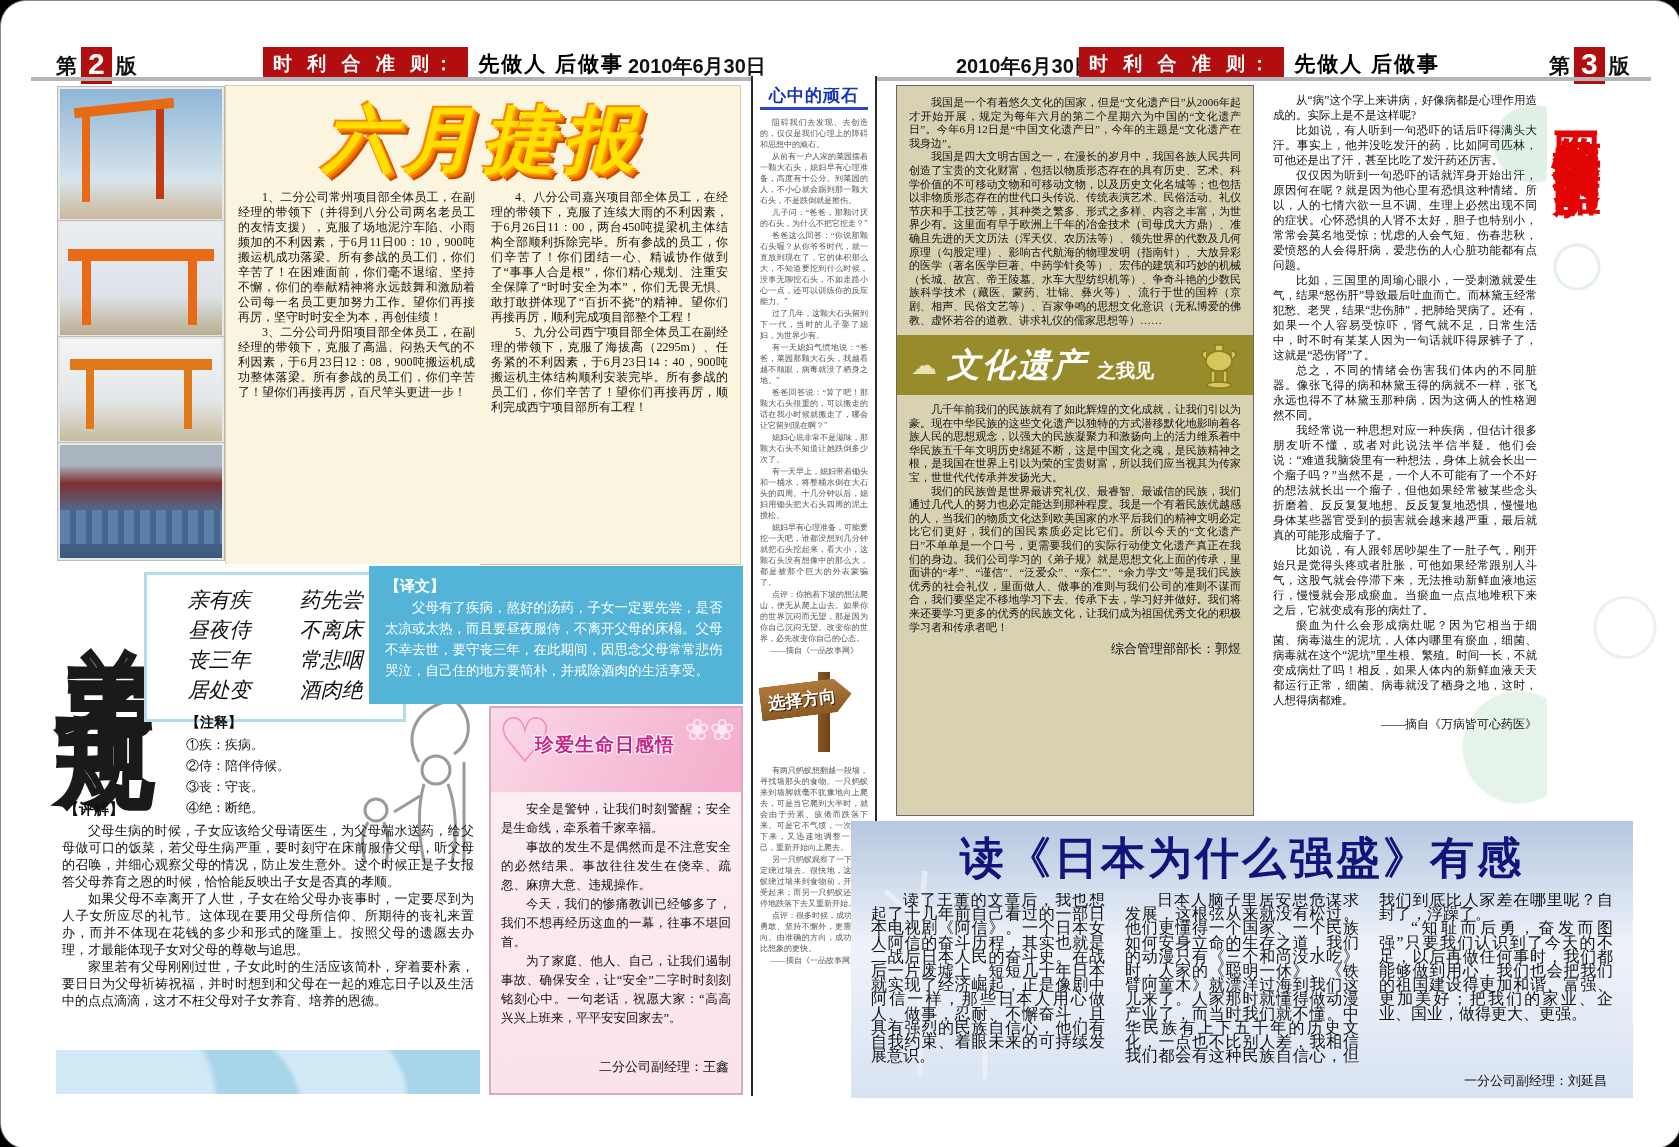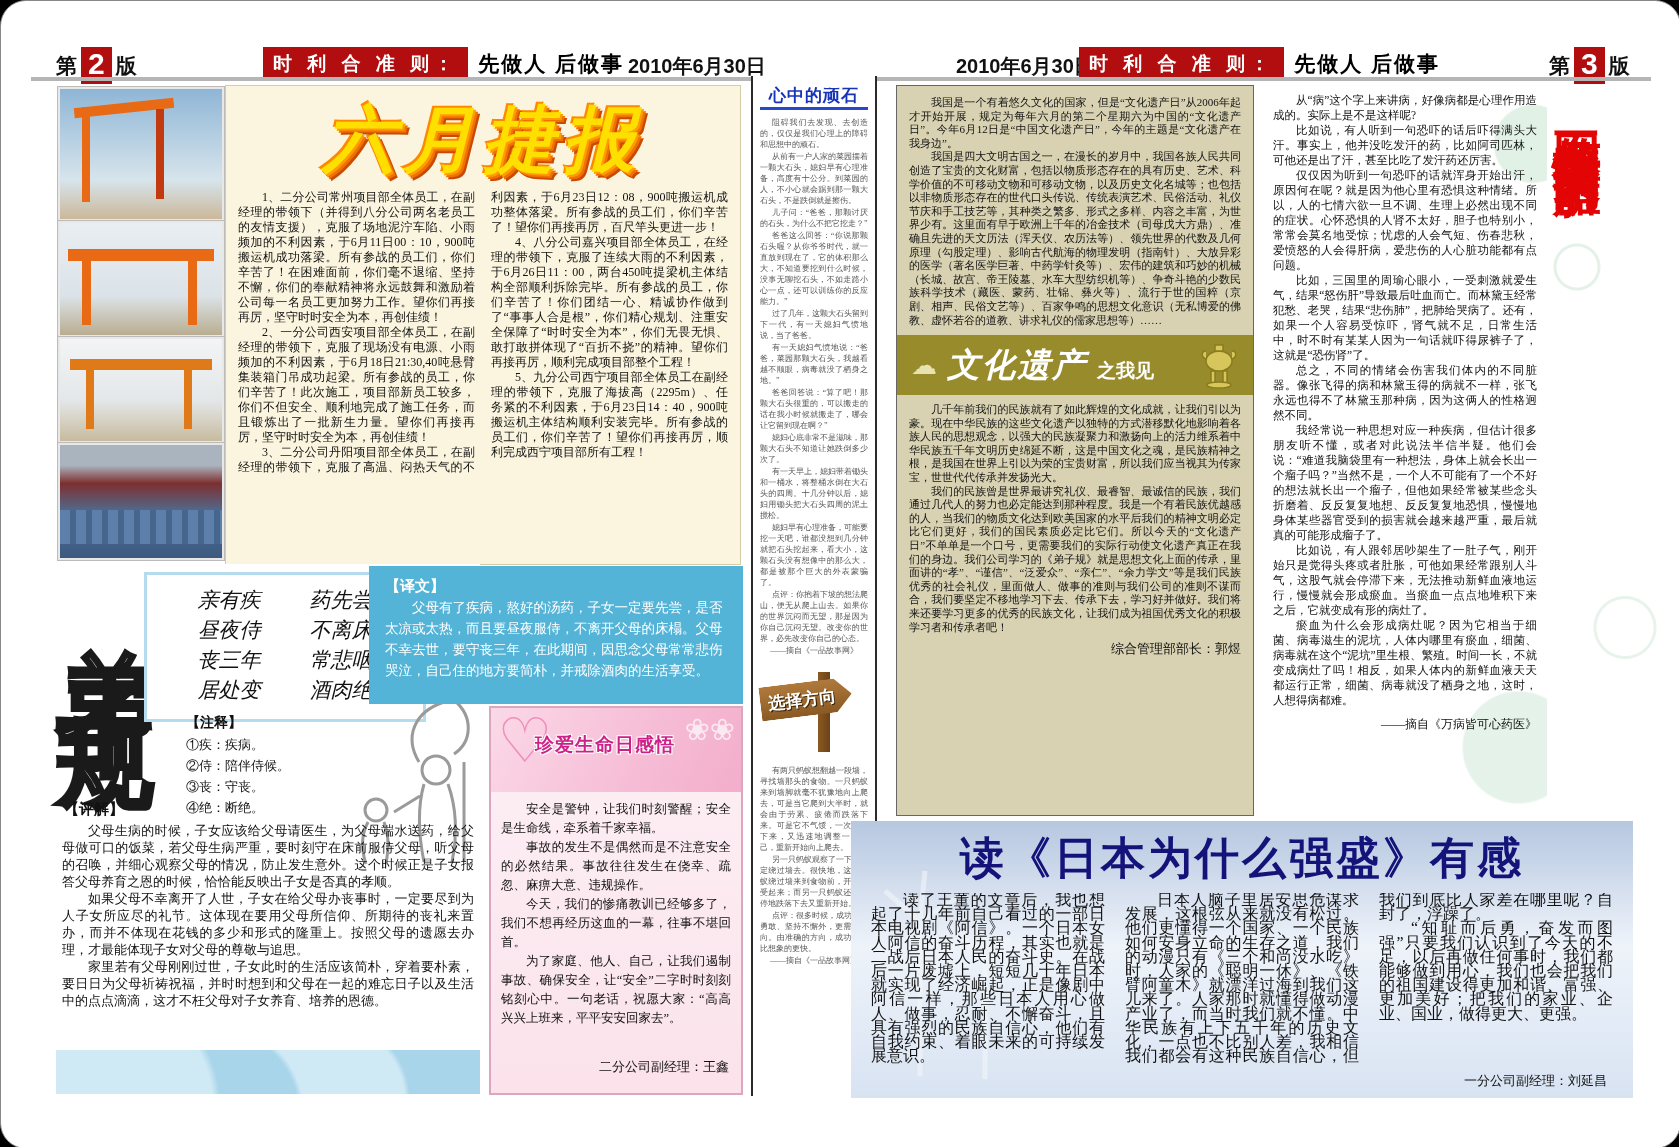--- a/index.html
+++ b/index.html
@@ -22,21 +22,21 @@
   .june-title{font-weight:bold;font-style:italic;font-size:72px;letter-spacing:8px;color:#ffdf00;
      text-shadow:2px 2px 0 #ff9a00,4px 4px 0 #f07000,6px 6px 0 #c94a00,-2px -2px 0 #ff8800;
      text-align:center;white-space:nowrap;}
   .flow{text-align:justify;overflow:hidden;}
   .flow p{margin:0;text-indent:2em;}
   .june-text{column-count:2;column-gap:16px;font-size:12px;line-height:15px;}
   
   .vert{writing-mode:vertical-rl;text-orientation:upright;}
   .dzg-title{font-size:96px;font-weight:900;line-height:1;letter-spacing:34px;color:#fff;
      -webkit-text-stroke:4px #1a1a1a;text-shadow:0 0 2px #000;}
-  .verse-box{border:3px solid #b5dcee;background:#fff;display:flex;justify-content:space-around;padding:10px 26px;}
+  .verse-box{border:3px solid #b5dcee;background:#fff;display:flex;justify-content:space-around;padding:10px 16px;}
   .verse-box p{margin:0;font-size:21px;line-height:30px;font-style:italic;}
   .yiwen-box{background:#54b4d8;color:#fff;padding:10px 16px;font-size:13.5px;line-height:21px;}
   .yiwen-box .lbl{font-weight:bold;font-size:15px;text-indent:0;}
   .zhushi p{margin:0;font-size:13px;line-height:21px;text-indent:0;}
   .pingjie{font-size:13px;line-height:17px;}
   .wave{background:
      radial-gradient(circle at 12% 120%, #cfe9f5 28%, transparent 30%),
      radial-gradient(circle at 38% 140%, #a8d5ea 30%, transparent 32%),
      radial-gradient(circle at 64% 115%, #cfe9f5 28%, transparent 30%),
      radial-gradient(circle at 88% 135%, #a8d5ea 30%, transparent 32%),
@@ -133,21 +133,20 @@
     <div class="crane-bar" style="left:124px;top:30px;width:8px;height:60px;background:#e07a18;"></div>
   </div>
   <div class="abs photo" style="left:57px;top:442px;width:162px;height:113px;background:linear-gradient(180deg,#aab4be 18%,#7d2f2f 34%,#4e6d94 60%,#3c5a80);">
     <div style="position:absolute;left:0;bottom:14px;width:100%;height:34px;background:repeating-linear-gradient(90deg,#5d80ab 0 10px,#47668e 10px 16px);"></div>
   </div>
 
   <div class="abs cream-panel" style="left:224px;top:84px;width:514px;height:478px;">
     <div class="abs june-title" style="left:0;top:6px;width:514px;">六月捷报</div>
     <div class="abs flow june-text" style="left:12px;top:104px;width:490px;height:364px;">
         <p>1、二分公司常州项目部全体员工，在副经理的带领下（并得到八分公司两名老员工的友情支援），克服了场地泥泞车陷、小雨频加的不利因素，于6月11日00：10，900吨搬运机成功落梁。所有参战的员工们，你们辛苦了！在困难面前，你们毫不退缩、坚持不懈，你们的奉献精神将永远鼓舞和激励着公司每一名员工更加努力工作。望你们再接再厉，坚守时时安全为本，再创佳绩！</p>
-        <p>2、一分公司西安项目部全体员工，在副经理的带领下，克服了现场没有电源、小雨频加的不利因素，于6月18日21:30,40吨悬臂集装箱门吊成功起梁。所有参战的员工，你们辛苦了！此次施工，项目部新员工较多，你们不但安全、顺利地完成了施工任务，而且锻炼出了一批新生力量。望你们再接再厉，坚守时时安全为本，再创佳绩！</p>
         <p>3、二分公司丹阳项目部全体员工，在副经理的带领下，克服了高温、闷热天气的不利因素，于6月23日12：08，900吨搬运机成功整体落梁。所有参战的员工们，你们辛苦了！望你们再接再厉，百尺竿头更进一步！</p>
         <p>4、八分公司嘉兴项目部全体员工，在经理的带领下，克服了连续大雨的不利因素，于6月26日11：00，两台450吨提梁机主体结构全部顺利拆除完毕。所有参战的员工，你们辛苦了！你们团结一心、精诚协作做到了“事事人合是根”，你们精心规划、注重安全保障了“时时安全为本”，你们无畏无惧、敢打敢拼体现了“百折不挠”的精神。望你们再接再厉，顺利完成项目部整个工程！</p>
         <p>5、九分公司西宁项目部全体员工在副经理的带领下，克服了海拔高（2295m）、任务紧的不利因素，于6月23日14：40，900吨搬运机主体结构顺利安装完毕。所有参战的员工们，你们辛苦了！望你们再接再厉，顺利完成西宁项目部所有工程！</p>
       </div>
   </div>
 
   <div class="abs" style="left:55px;top:563px;width:424px;height:530px;background:#fff;">
     <div class="abs vert dzg-title" style="left:2px;top:8px;height:470px;">弟子规</div>
     <div class="abs verse-box" style="left:88px;top:8px;width:224px;height:124px;">
       <div>
@@ -215,21 +214,21 @@
     <div class="sig" style="padding:0 12px;">二分公司副经理：王鑫</div>
   </div>
 
   <div class="abs story-col" style="left:750px;top:75px;width:108px;height:1004px;">
     <div class="story-title">心中的顽石</div>
     <div class="tiny">
         <p>阻碍我们去发现、去创造的，仅仅是我们心理上的障碍和思想中的顽石。</p>
         <p>从前有一户人家的菜园摆着一颗大石头，媳妇早有心理准备，高度有十公分。到菜园的人，不小心就会踢到那一颗大石头，不是跌倒就是擦伤。</p>
         <p>儿子问：“爸爸，那颗讨厌的石头，为什么不把它挖走？”</p>
         <p>爸爸这么回答：“你说那颗石头喔？从你爷爷时代，就一直放到现在了，它的体积那么大，不知道要挖到什么时候，没事无聊挖石头，不如走路小心一点，还可以训练你的反应能力。”</p>
-        <p>过了几年，这颗大石头留到下一代，有一天媳妇气愤地说，当了爸爸。</p>
+        <p>过了几年，这颗大石头留到下一代，当时的儿子娶了媳妇，为世界少有。</p>
         <p>有一天媳妇气愤地说：“爸爸，菜园那颗大石头，我越看越不顺眼，病毒就没了栖身之地。”</p>
         <p>爸爸回答说：“算了吧！那颗大石头很重的，可以搬走的话在我小时候就搬走了，哪会让它留到现在啊？”</p>
         <p>媳妇心底非常不是滋味，那颗大石头不知道让她跌倒多少次了。</p>
         <p>有一天早上，媳妇带着锄头和一桶水，将整桶水倒在大石头的四周。十几分钟以后，媳妇用锄头把大石头四周的泥土搅松。</p>
         <p>媳妇早有心理准备，可能要挖一天吧，谁都没想到几分钟就把石头挖起来，看大小，这颗石头没有想像中的那么大，都是被那个巨大的外表蒙骗了。</p>
         <p>点评：你抱着下坡的想法爬山，便无从爬上山去。如果你的世界沉闷而无望，那是因为你自己沉闷无望。改变你的世界，必先改变你自己的心态。</p>
       </div>
     <div class="tiny src" style="text-align:center;">——摘自《一品故事网》</div>
     <div class="wood-sign">
       <div class="post"></div>

